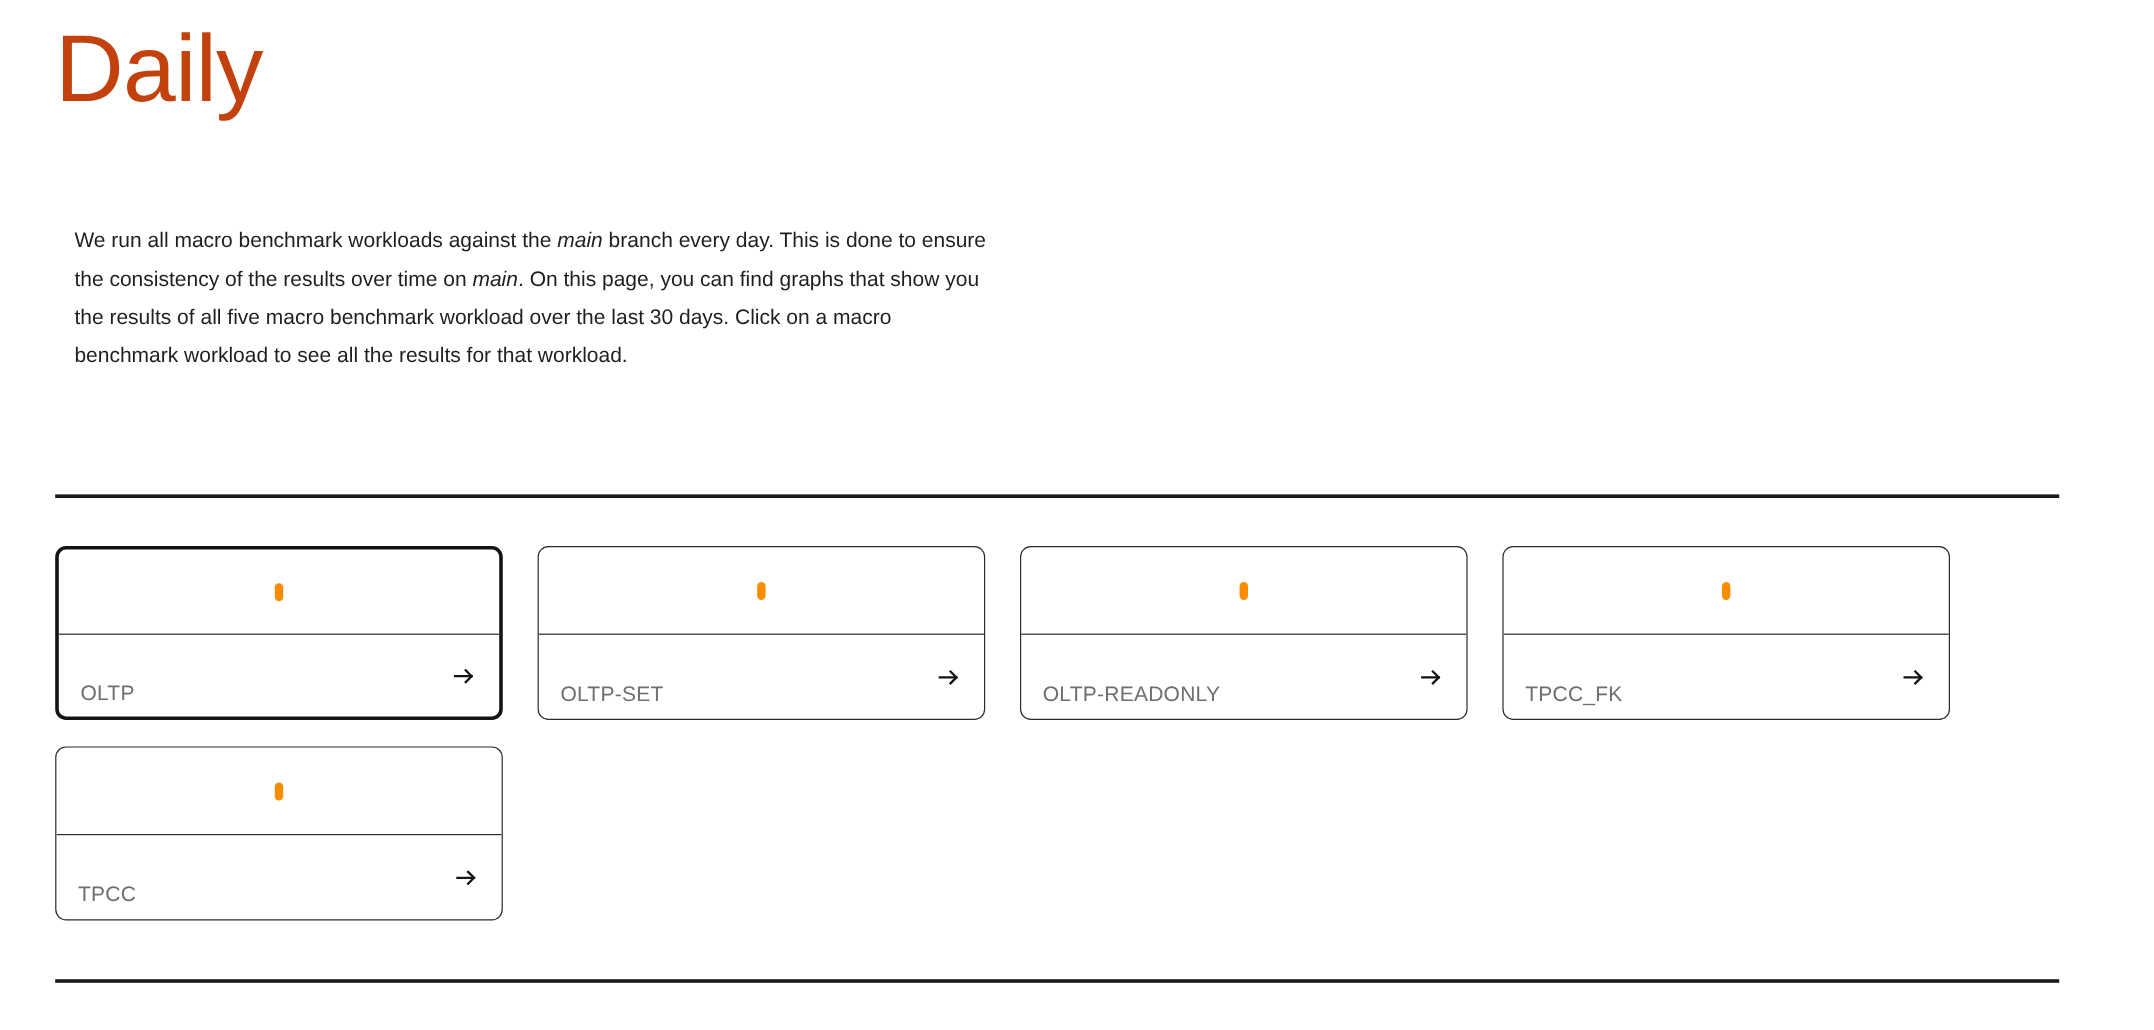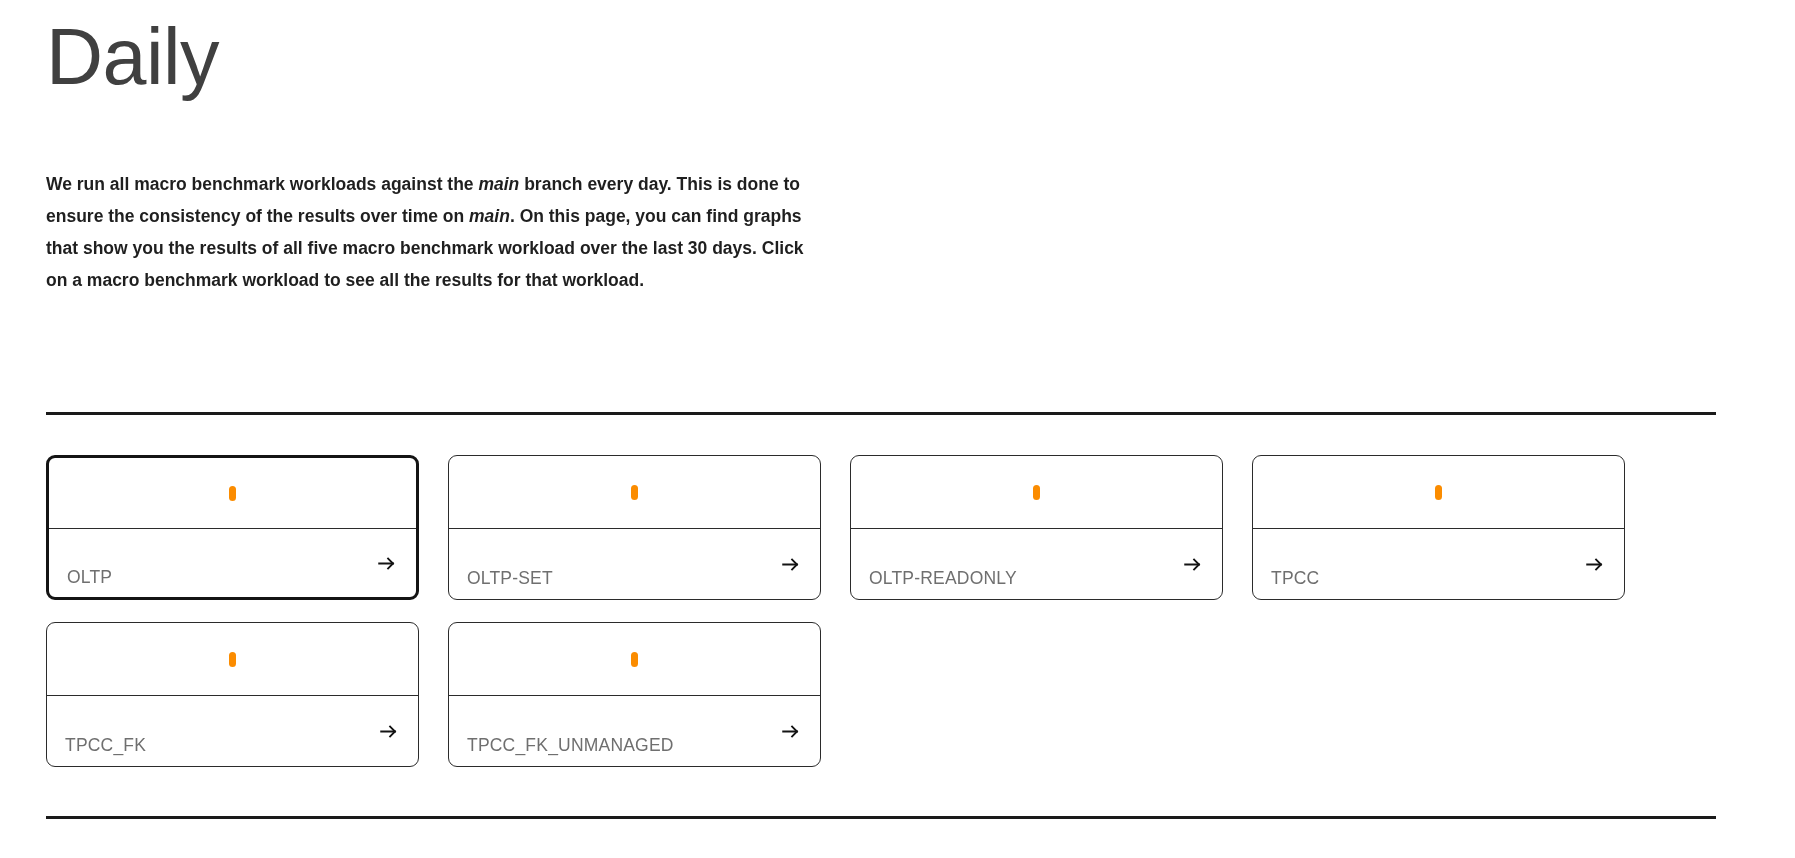--- a/index.html
+++ b/index.html
@@ -36,25 +36,25 @@
     letter-spacing: -0.5px;
     color: #E87B1E;
     white-space: nowrap;
   }
 
   .intro {
     position: absolute;
     left: 46px;
     top: 168px;
     width: 770px;
-    margin: 0;
+    margin: 16px;
     font-size: 17.5px;
     line-height: 32px;
     color: #1f1f1f;
-    font-weight: 700;
+    font-weight: 400;
   }
   .intro em {
     font-style: italic;
   }
 
   
   .rule {
     position: absolute;
     left: 46px;
     width: 1670px;
@@ -136,21 +136,21 @@
     color: #141414;
     flex: 0 0 auto;
   }
   .card-arrow svg { display: block; }
 </style>
 </head>
 <body>
 
 <div class="page">
 
-  <h1 class="page-title" style="color: #404040;">Daily</h1>
+  <h1 class="page-title" style="color: #c2410c;">Daily</h1>
 
   <p class="intro">
     <span>We run all macro benchmark workloads against the </span><em>main</em><span> branch every day. This is done to ensure the consistency of the results over time on </span><em>main</em><span>. On this page, you can find graphs that show you the results of all five macro benchmark workload over the last 30 days. Click on a macro benchmark workload to see all the results for that workload.</span>
   </p>
 
   <div class="rule rule-top"></div>
 
   <div class="card-grid" id="card-grid">
       <div class="card is-active">
         <div class="card-chart">
@@ -192,54 +192,40 @@
               <path d="M12.1 5.6 L17 10.5 L12.1 15.4" stroke="currentColor" stroke-width="1.9" stroke-linecap="square" stroke-linejoin="miter" fill="none"></path>
             </svg>
           </span>
         </div>
       </div>
       <div class="card">
         <div class="card-chart">
           <span class="spark-point" style="left: calc(50% - 3.5px); top: calc(50% - 7.5px); background: rgb(251, 140, 0);"></span>
         </div>
         <div class="card-foot">
+          <span class="card-label">TPCC_FK</span>
+          <span class="card-arrow">
+            <svg width="21" height="21" viewBox="0 0 21 21" fill="none" aria-hidden="true">
+              <path d="M3.2 10.5 H17" stroke="currentColor" stroke-width="1.9" stroke-linecap="square"></path>
+              <path d="M12.1 5.6 L17 10.5 L12.1 15.4" stroke="currentColor" stroke-width="1.9" stroke-linecap="square" stroke-linejoin="miter" fill="none"></path>
+            </svg>
+          </span>
+        </div>
+      </div>
+      <div class="card">
+        <div class="card-chart">
+          <span class="spark-point" style="left: calc(50% - 3.5px); top: calc(50% - 7.5px); background: rgb(251, 140, 0);"></span>
+        </div>
+        <div class="card-foot">
           <span class="card-label">TPCC</span>
           <span class="card-arrow">
             <svg width="21" height="21" viewBox="0 0 21 21" fill="none" aria-hidden="true">
               <path d="M3.2 10.5 H17" stroke="currentColor" stroke-width="1.9" stroke-linecap="square"></path>
               <path d="M12.1 5.6 L17 10.5 L12.1 15.4" stroke="currentColor" stroke-width="1.9" stroke-linecap="square" stroke-linejoin="miter" fill="none"></path>
             </svg>
           </span>
         </div>
       </div>
-      <div class="card">
-        <div class="card-chart">
-          <span class="spark-point" style="left: calc(50% - 3.5px); top: calc(50% - 7.5px); background: rgb(251, 140, 0);"></span>
-        </div>
-        <div class="card-foot">
-          <span class="card-label">TPCC_FK</span>
-          <span class="card-arrow">
-            <svg width="21" height="21" viewBox="0 0 21 21" fill="none" aria-hidden="true">
-              <path d="M3.2 10.5 H17" stroke="currentColor" stroke-width="1.9" stroke-linecap="square"></path>
-              <path d="M12.1 5.6 L17 10.5 L12.1 15.4" stroke="currentColor" stroke-width="1.9" stroke-linecap="square" stroke-linejoin="miter" fill="none"></path>
-            </svg>
-          </span>
-        </div>
-      </div>
-      <div class="card">
-        <div class="card-chart">
-          <span class="spark-point" style="left: calc(50% - 3.5px); top: calc(50% - 7.5px); background: rgb(251, 140, 0);"></span>
-        </div>
-        <div class="card-foot">
-          <span class="card-label">TPCC_FK_UNMANAGED</span>
-          <span class="card-arrow">
-            <svg width="21" height="21" viewBox="0 0 21 21" fill="none" aria-hidden="true">
-              <path d="M3.2 10.5 H17" stroke="currentColor" stroke-width="1.9" stroke-linecap="square"></path>
-              <path d="M12.1 5.6 L17 10.5 L12.1 15.4" stroke="currentColor" stroke-width="1.9" stroke-linecap="square" stroke-linejoin="miter" fill="none"></path>
-            </svg>
-          </span>
-        </div>
-      </div>
     </div>
 
   <div class="rule rule-bottom"></div>
 
 </div>
 
 </body></html>

